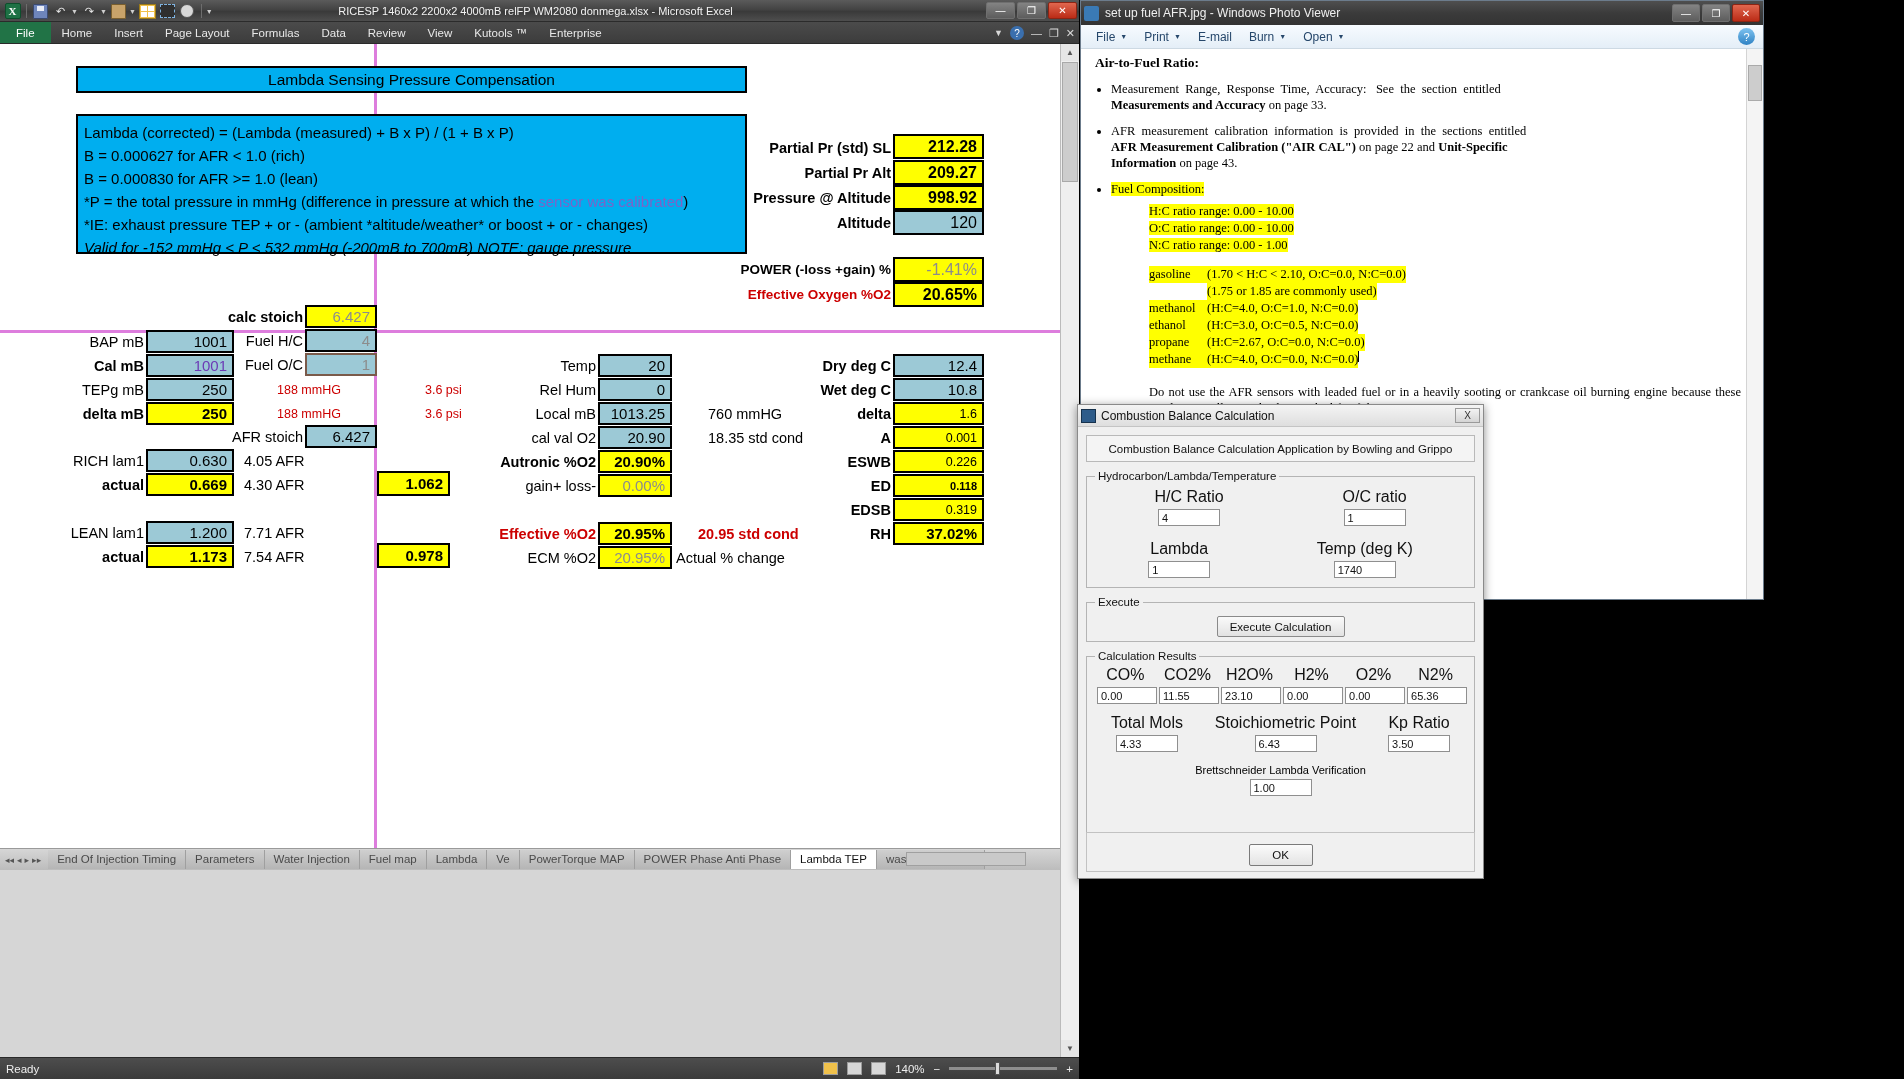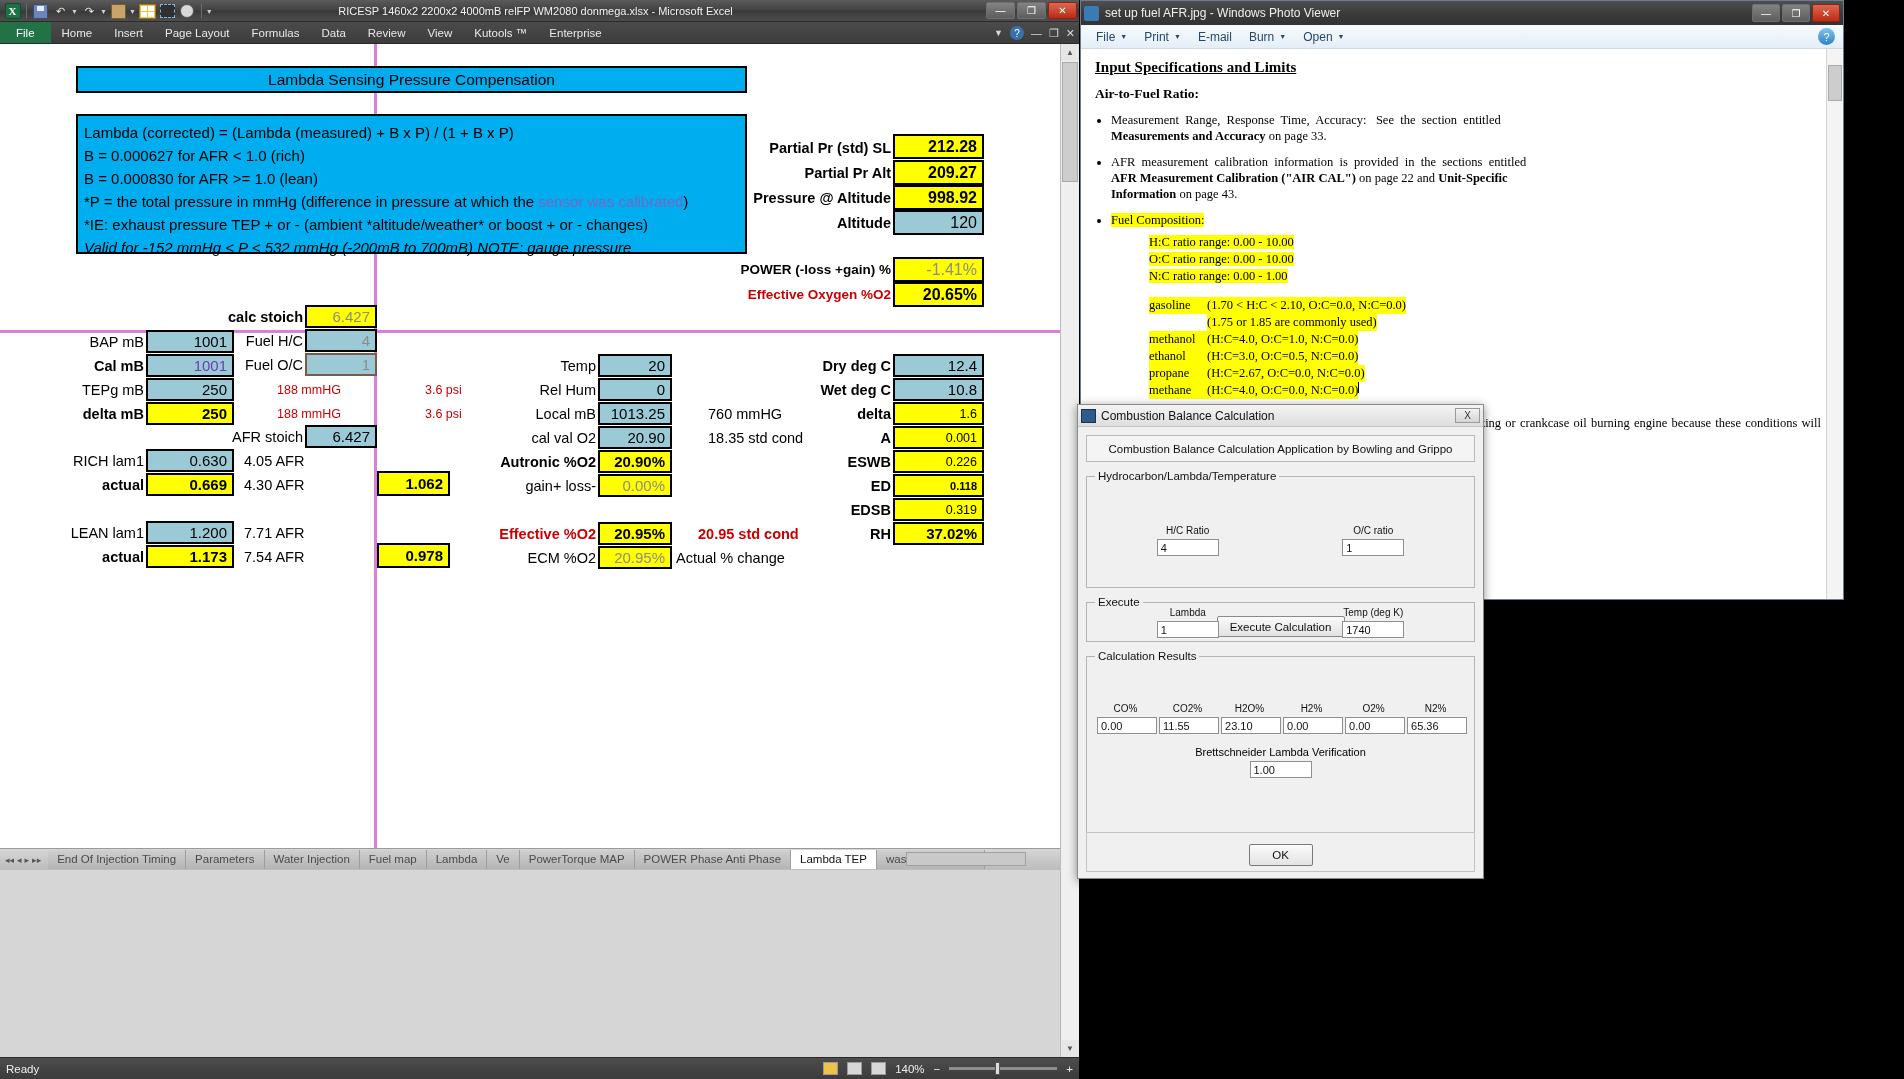--- a/index.html
+++ b/index.html
@@ -127,21 +127,21 @@
 
   .vscroll-excel { position:absolute; right:0; top:44px; width:19px; bottom:22px;
                    background:#efefef; border-left:1px solid #bbb; }
   .vscroll-excel .thumb { position:absolute; left:1px; right:1px; top:18px; height:120px;
                           background:#cdcdcd; border:1px solid #a9a9a9; }
   .vscroll-excel .ar { position:absolute; left:0; right:0; height:17px; background:#e6e6e6;
                        font-size:8px; color:#555; display:flex; align-items:center; justify-content:center;}
 
   
   #photo-viewer {
-    position:absolute; left:1080px; top:0; width:764px; height:600px;
+    position:absolute; left:1080px; top:0; width:684px; height:600px;
     background:#22c55e; border:1px solid #6c7c8c;
   }
   .pv-titlebar { height:24px;
     background:linear-gradient(to bottom,#4f4f4f 0%,#3b3b3b 50%,#333333 100%);
     display:flex; align-items:center; padding:0 3px; color:#f0f0f0; font-size:12px; }
   .pv-ico { width:15px;height:15px;background:#3a7ab5;border-radius:2px;margin-right:6px; }
   .pv-wc { margin-left:auto; display:flex; gap:2px; }
   .pv-wc .wb { width:28px;height:18px; }
   .pv-menubar { height:24px; background:linear-gradient(to bottom,#f7fbff,#e4eef7);
                 border-bottom:1px solid #cdd9e3; display:flex; align-items:center;
@@ -183,21 +183,21 @@
            background:linear-gradient(to bottom,#f3f3f3,#d5d5d5); font-size:10px;
            display:flex;align-items:center;justify-content:center;color:#333; }
   .dlg-body { position:absolute; left:0; right:0; top:22px; bottom:0; padding:8px; }
   .appbar { border:1px solid #b9b9b9; background:#f4f4f4; height:27px;
             display:flex; align-items:center; justify-content:center; font-size:11.5px;
             color:#111; margin-bottom:8px; }
   fieldset.gb { border:1px solid #b4b4b4; margin:0 0 8px 0; padding:4px 8px 8px 8px; }
   fieldset.gb legend { font-size:11.5px; color:#111; padding:0 3px; }
   .fld-row { display:flex; justify-content:space-around; margin-top:2px; }
   .fld { text-align:center; }
-  .fld .cap { font-size:10px; color:#111; margin-bottom:3px;margin-top:37px; }
+  .fld .cap { font-size:16px; color:#111; margin-bottom:3px; }
   .tbox { width:62px; height:17px; border:1px solid #8f8f8f; background:#fff;
           font-size:11px; color:#111; display:flex; align-items:center; padding:0 3px;
           margin:0 auto; }
   .tbox.wide { width:60px; }
   .exec-btn { width:128px; height:21px; margin:4px auto 2px auto;
               border:1px solid #8a8a8a; border-radius:2px;
               background:linear-gradient(to bottom,#fafafa,#e2e2e2);
               font-size:11.5px; color:#111; display:flex; align-items:center; justify-content:center; }
   .res-row6 { display:flex; justify-content:space-between; padding:0 2px; }
   .res-row6 .fld { width:15.5%; }
@@ -486,21 +486,20 @@
           <span class="cv">▼</span>
         </span>
       <span class="pv-menu">
           <span>Open</span>
           <span class="cv">▼</span>
         </span>
       <span class="pv-help">?</span>
     </div>
     <div class="pv-body">
       <div class="doc">
-        <h3>Input Specifications and Limits</h3>
         <div class="sub">Air-to-Fuel Ratio:</div>
         <ul>
           <li>
             Measurement&nbsp; Range,&nbsp; Response&nbsp; Time,&nbsp; Accuracy:&nbsp;&nbsp; See&nbsp; the&nbsp; section&nbsp; entitled<br>
             <b>Measurements and Accuracy</b> on page 33.
           </li>
           <li>
             AFR&nbsp; measurement&nbsp; calibration&nbsp; information&nbsp; is&nbsp; provided&nbsp; in&nbsp; the&nbsp; sections&nbsp; entitled<br>
             <b>AFR Measurement Calibration ("AIR CAL")</b> on page 22 and <b>Unit-Specific<br>Information</b> on page 43.
           </li>
@@ -607,20 +606,34 @@
           </div>
           <div class="fld">
             <div class="cap">O2%</div>
             <div class="tbox wide">0.00</div>
           </div>
           <div class="fld">
             <div class="cap">N2%</div>
             <div class="tbox wide">65.36</div>
           </div>
         </div>
+        <div class="res-row3">
+          <div class="fld">
+            <div class="cap">Total Mols</div>
+            <div class="tbox">4.33</div>
+          </div>
+          <div class="fld">
+            <div class="cap">Stoichiometric Point</div>
+            <div class="tbox">6.43</div>
+          </div>
+          <div class="fld">
+            <div class="cap">Kp Ratio</div>
+            <div class="tbox">3.50</div>
+          </div>
+        </div>
         <div class="res-1">
           <div class="cap" style="font-size:11px;">Brettschneider Lambda Verification</div>
           <div class="tbox" style="margin-top:3px;">1.00</div>
         </div>
       </fieldset>
 
       <div class="dlg-footer"></div>
       <div class="ok-btn">OK</div>
     </div>
   </div>

